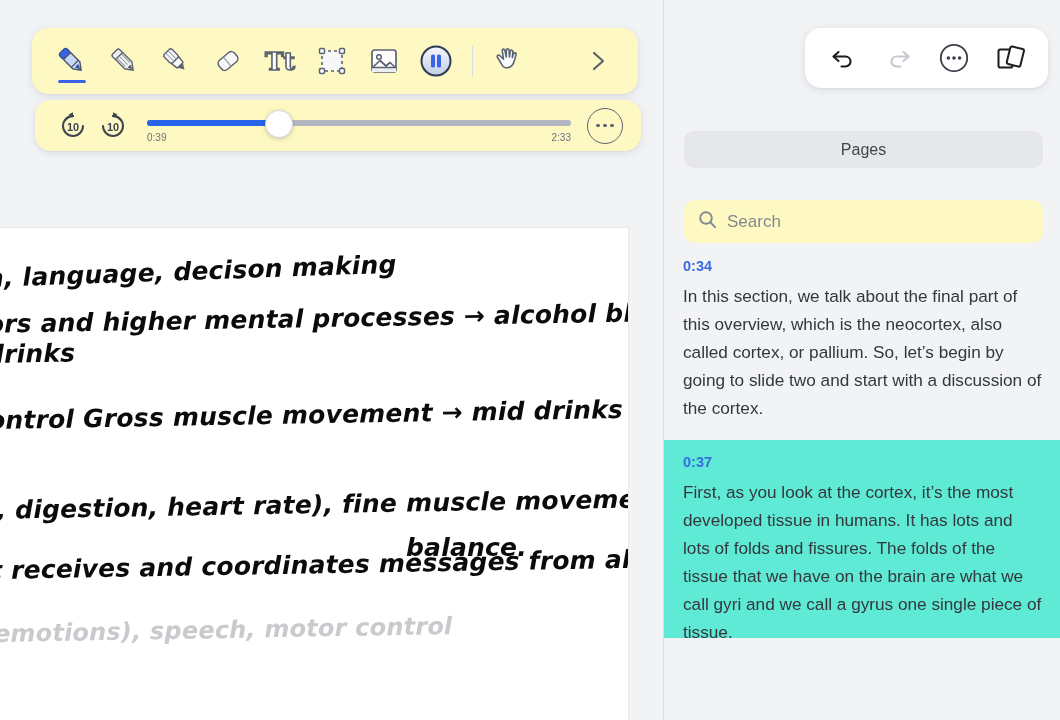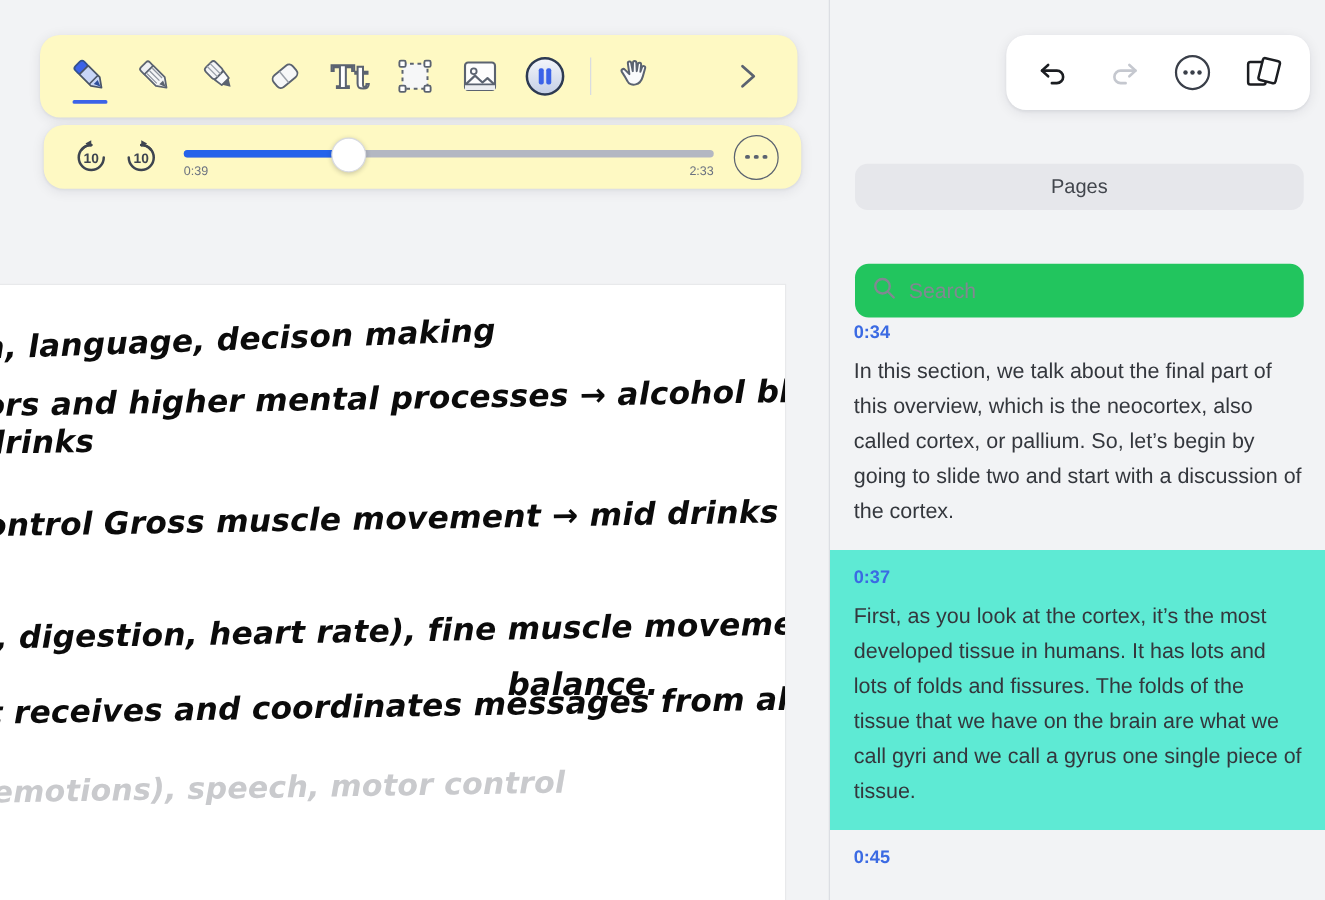--- a/index.html
+++ b/index.html
@@ -178,21 +178,21 @@
     position: absolute;
     left: 663px; top: 0;
     width: 1px; height: 720px;
     background: #dcdee3;
   }
 
   
   #right-pane {
     position: absolute;
     left: 664px; top: 0;
-    width: 396px; height: 720px;
+    width: 396px; height: 638px;
     background: #f2f3f5;
     overflow: hidden;
   }
   #right-toolbar {
     position: absolute;
     left: 141px; top: 28px;
     width: 243px; height: 60px;
     background: #ffffff;
     border-radius: 16px;
     box-shadow: 0 2px 10px rgba(16,24,40,0.09), 0 1px 2px rgba(16,24,40,0.05);
@@ -234,23 +234,23 @@
   .seg-item.active {
     background: #ffffff;
     color: #101114;
     font-weight: 700;
     box-shadow: 0 1px 3px rgba(16,24,40,0.14);
   }
 
   
   #search-box {
     position: absolute;
-    left: 20px; top: 211px;
+    left: 20px; top: 200px;
     width: 359px; height: 43px;
-    background: #22c55e;
+    background: #fef9c3;
     border-radius: 11px;
     display: flex;
     align-items: center;
     padding: 0 14px;
     box-sizing: border-box;
     cursor: text;
   }
   #search-input {
     border: none;
     outline: none;

